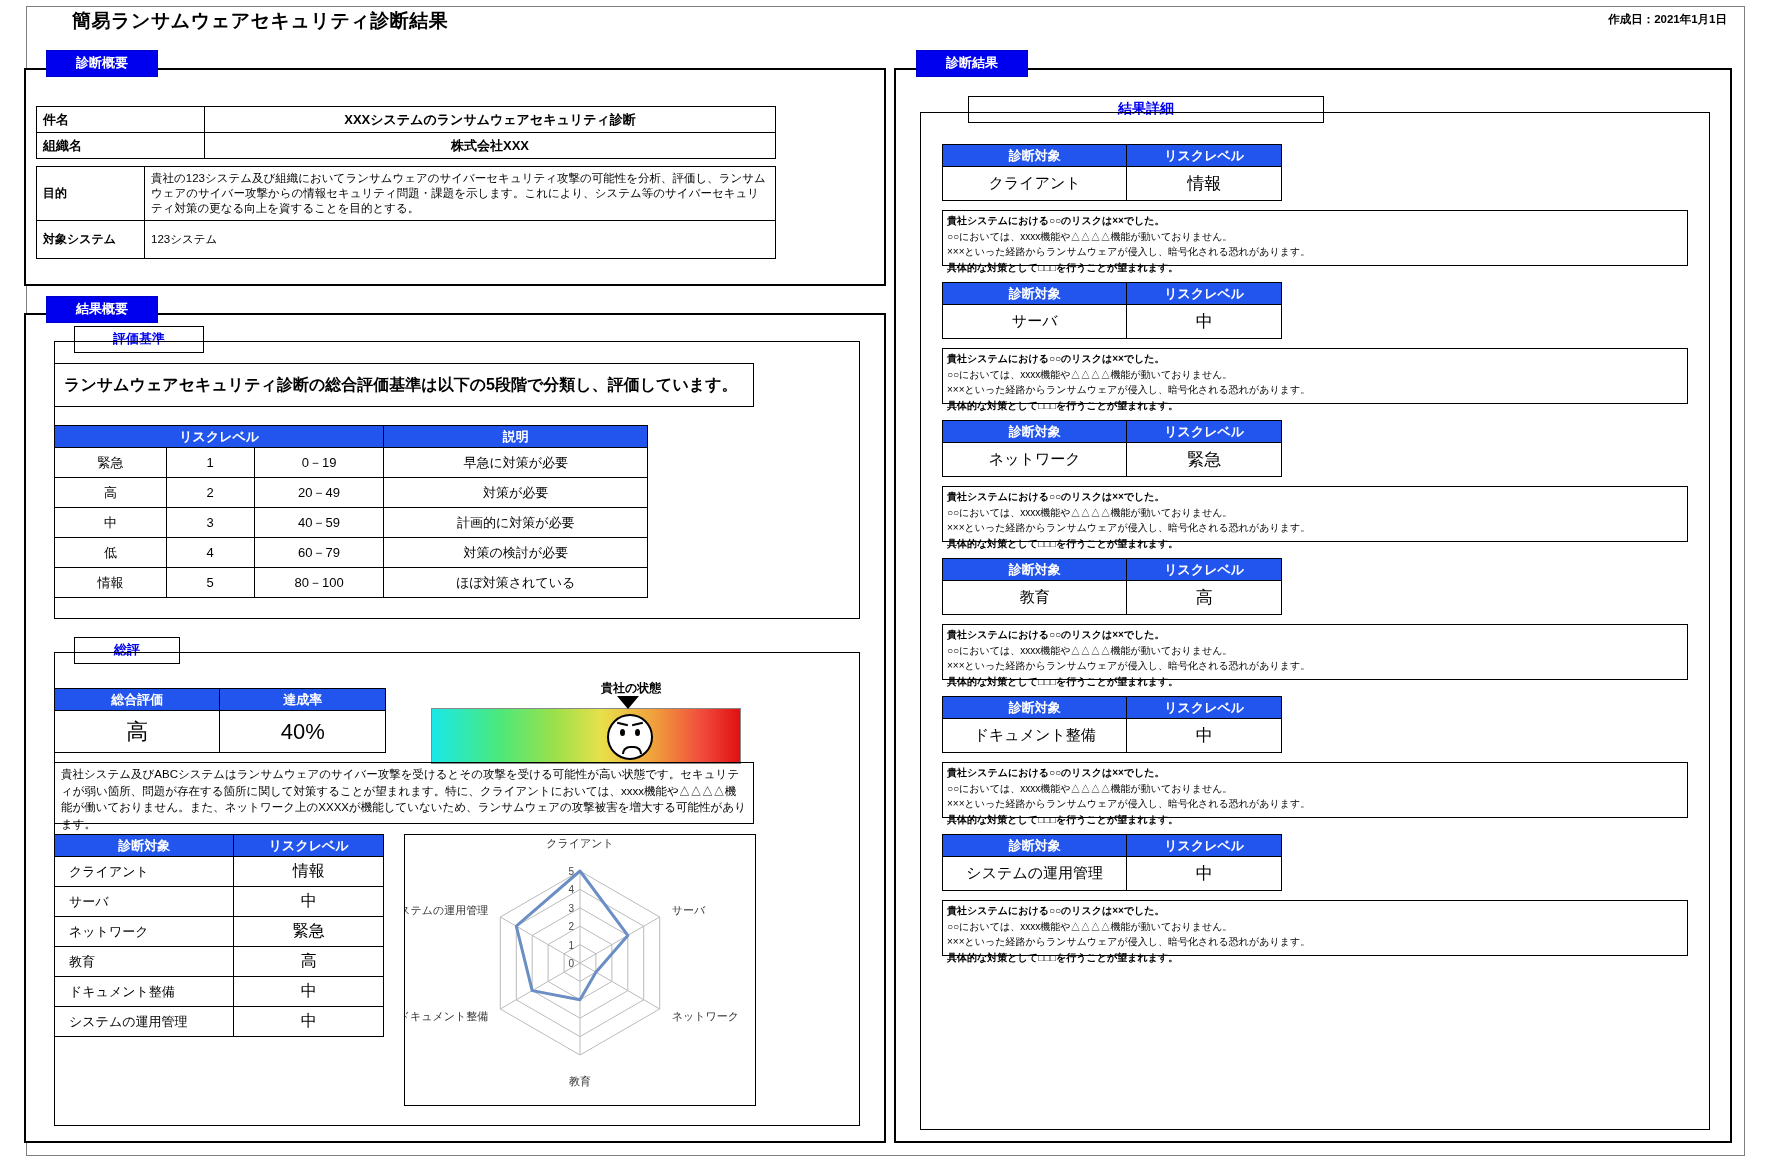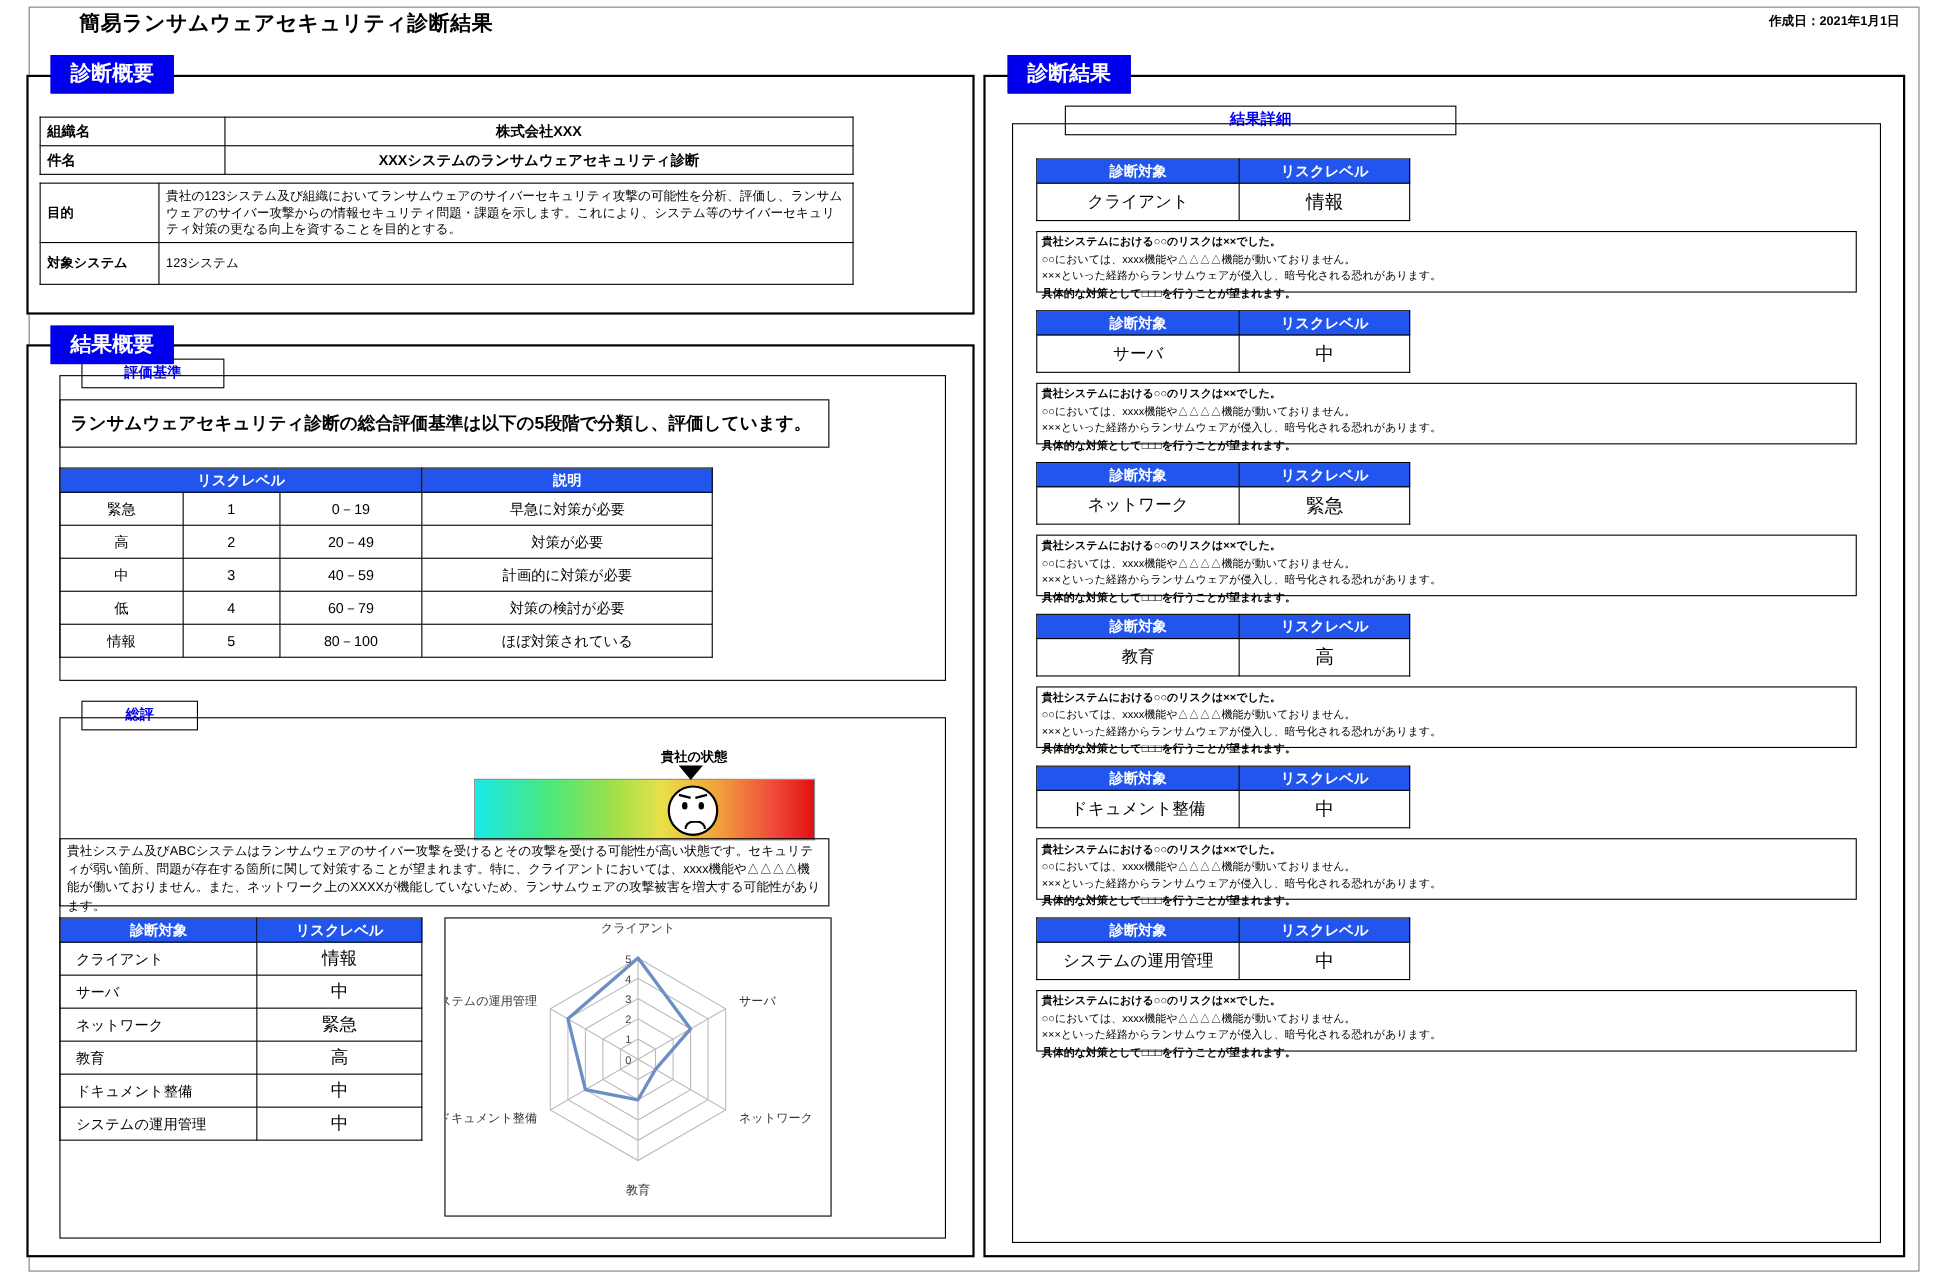--- a/index.html
+++ b/index.html
@@ -22,21 +22,21 @@
   }
   .doc-date {
     position:absolute; right:44px; top:12px;
     font-size:11.5px; font-weight:bold;
   }
 
   
   .sec-tab {
     position:absolute;
     background:#0000ee;
-    color:#fff; font-weight:bold; font-size:19px;
+    color:#fff; font-weight:bold; font-size:13px;
     text-align:center;
     border:1px solid #0000cc;
     padding:3px 0 4px 0;
     z-index:5;
   }
   .sec-box {
     position:absolute;
     border:2px solid #000;
     background:#fff;
   }
@@ -132,26 +132,26 @@
 <div class="page-frame"></div>
 
 <div class="doc-title">簡易ランサムウェアセキュリティ診断結果</div>
 <div class="doc-date">作成日：2021年1月1日</div>
 
 <div class="sec-tab" style="left:46px; top:50px; width:112px;">診断概要</div>
 <div class="sec-box" style="left:24px; top:68px; width:862px; height:218px;">
   <table class="tbl ov-tbl">
     <tbody>
         <tr>
+      <td class="ov-label">件名</td>
+      <td class="ov-value">XXXシステムのランサムウェアセキュリティ診断</td>
+    </tr>
+    <tr>
       <td class="ov-label">組織名</td>
       <td class="ov-value">株式会社XXX</td>
-    </tr>
-    <tr>
-      <td class="ov-label">件名</td>
-      <td class="ov-value">XXXシステムのランサムウェアセキュリティ診断</td>
     </tr>
   </tbody>
     </table>
 
   <table class="tbl ov-tbl2">
     <tbody>
         <tr>
       <td class="lbl">目的</td>
       <td style="height:54px;">貴社の123システム及び組織においてランサムウェアのサイバーセキュリティ攻撃の可能性を分析、評価し、ランサムウェアのサイバー攻撃からの情報セキュリティ問題・課題を示します。これにより、システム等のサイバーセキュリティ対策の更なる向上を資することを目的とする。</td>
     </tr>
@@ -207,20 +207,32 @@
       <td class="c3">80－100</td>
       <td class="c4">ほぼ対策されている</td>
     </tr>
   </tbody>
     </table>
 
   <div class="res-sub-tab" style="left:48px; top:322px; width:106px;">総評</div>
   <div style="position:absolute; left:28px; top:337px; width:806px; height:474px; border:1px solid #000;"></div>
 
   <div style="position:absolute; left:0; top:337px; width:862px; height:474px;">
+    <table class="tbl ovl-tbl">
+      <tbody>
+          <tr>
+        <td class="hdr" style="width:166px;">総合評価</td>
+        <td class="hdr" style="width:166px;">達成率</td>
+      </tr>
+      <tr>
+        <td class="v">高</td>
+        <td class="v">40%</td>
+      </tr>
+    </tbody>
+      </table>
 
     <div class="gauge-wrap">
       <div class="gauge-label">貴社の状態</div>
       <div class="gauge"></div>
       <div class="gauge-pointer"></div>
       <div class="face">
         <div class="brow l"></div>
           <div class="brow r"></div>
         <div class="eye l"></div>
           <div class="eye r"></div>

